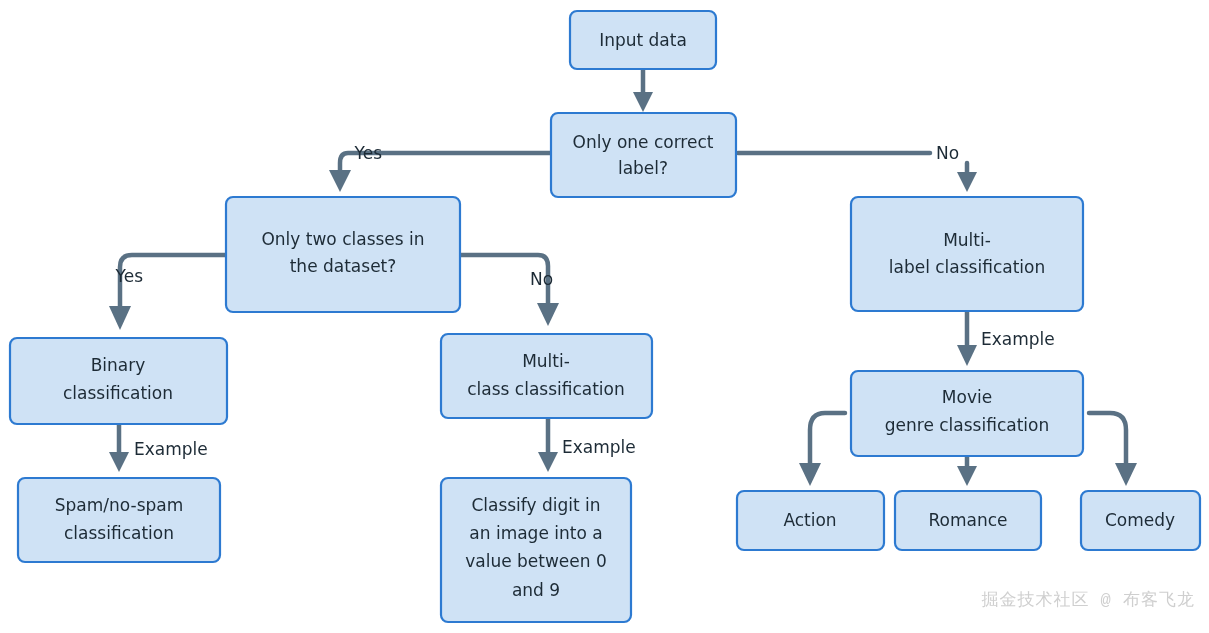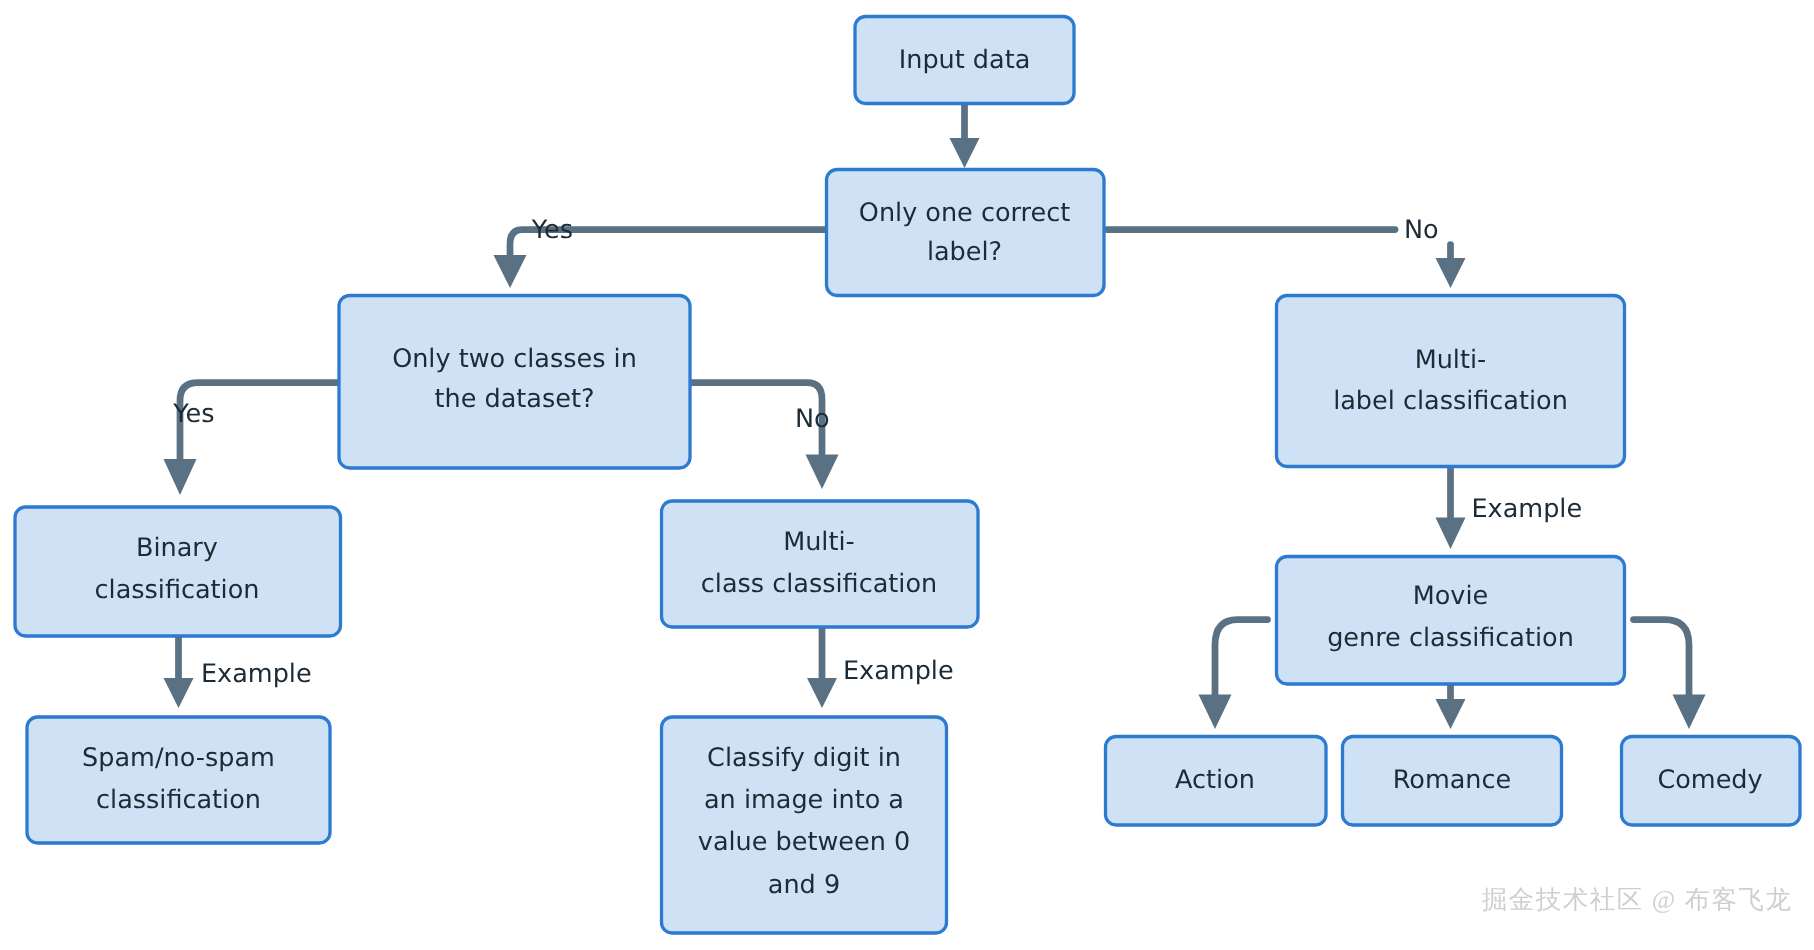--- a/index.html
+++ b/index.html
@@ -55,21 +55,21 @@
   .edge-label.start {
     text-anchor: start;
   }
   .watermark {
     position: absolute;
     right: 14px;
     bottom: 22px;
     color: #cfcfcf;
     font-size: 17px;
     letter-spacing: 1px;
-    font-family: Liberation Serif, serif;
+    font-family: Liberation Mono, monospace;
     white-space: nowrap;
     user-select: none;
   }
 </style>
 </head>
 <body>
 
 <svg id="flow" viewBox="0 0 1209 633" xmlns="http://www.w3.org/2000/svg">
 
   

